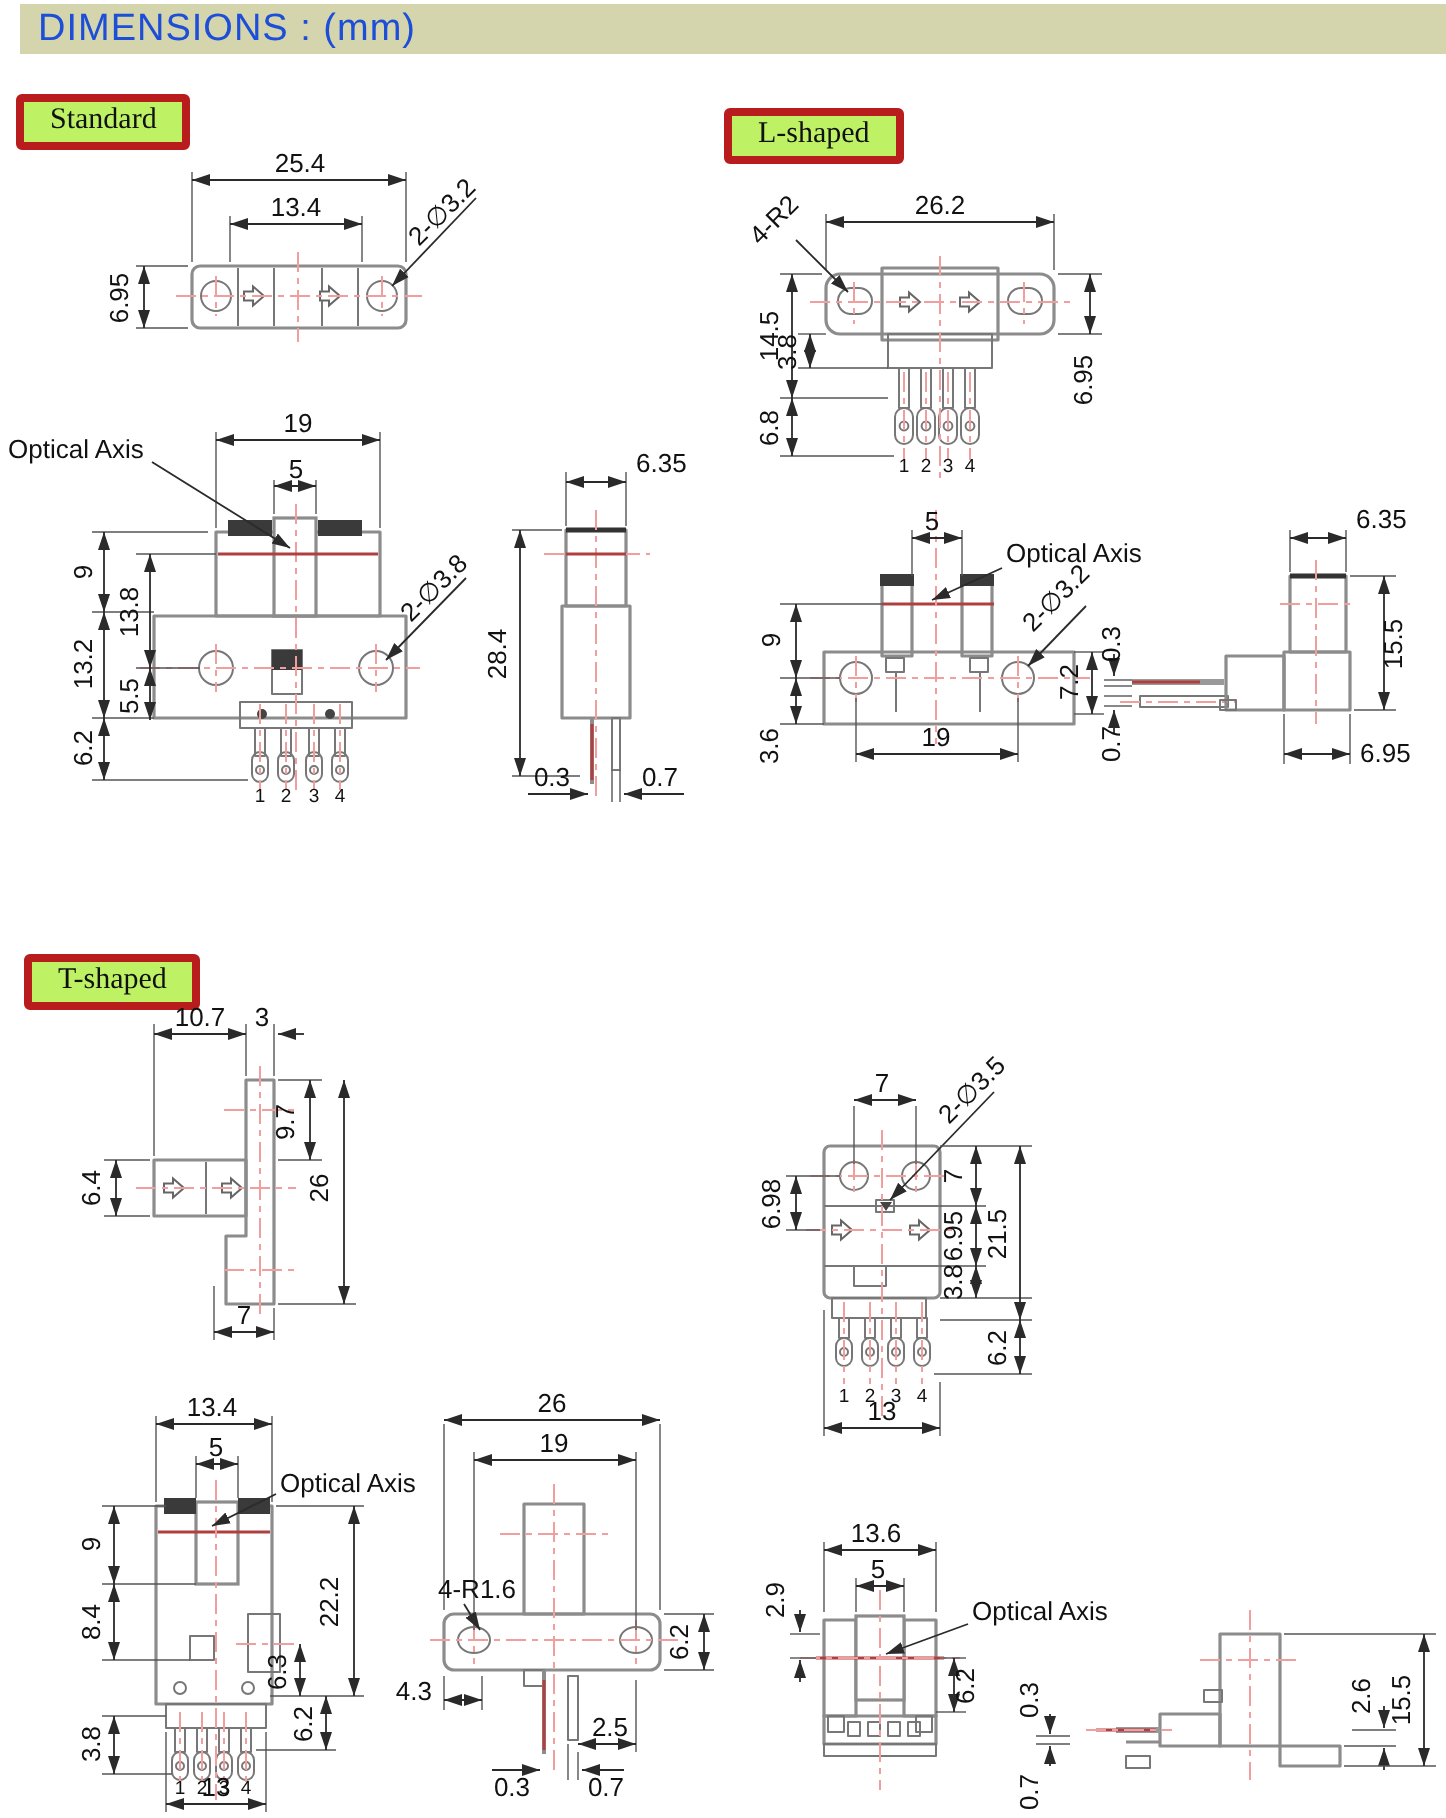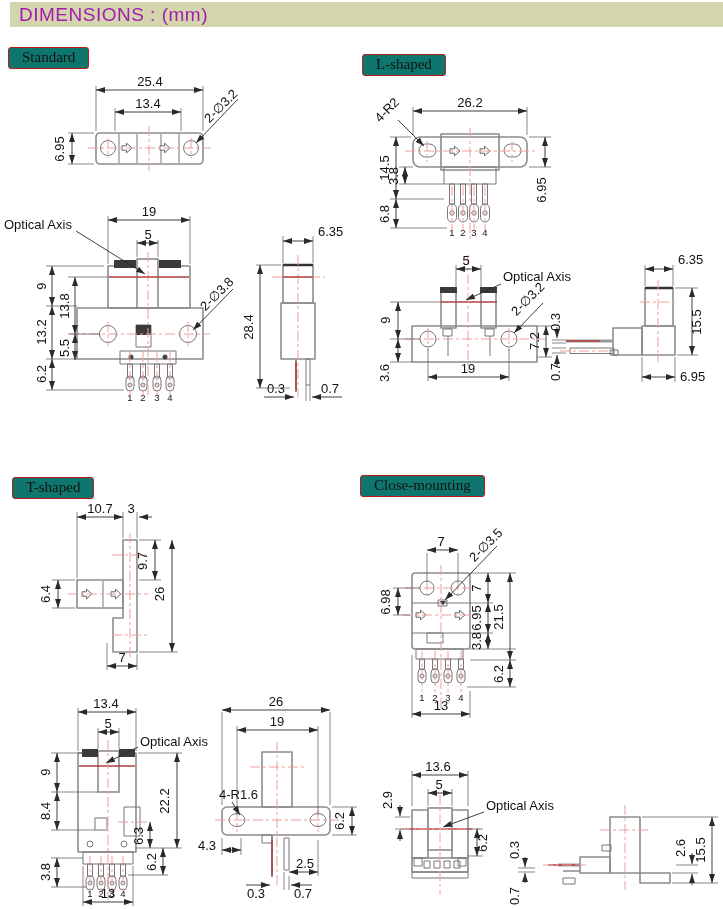--- a/index.html
+++ b/index.html
@@ -1,20 +1,20 @@
 <!DOCTYPE html>
 <html><head>
 <meta charset="utf-8">
 <style>
   html,body{margin:0;padding:0;background:#fff;}
   .page{position:relative;width:723px;height:909px;background:#fff;overflow:hidden;
         font-family:"Liberation Sans",sans-serif;}
   .header-bar{position:absolute;left:10px;top:2px;right:0;height:25px;background:#d5d5ad;
-        color:#a21caf;font-size:19px;line-height:25px;padding-left:9px;letter-spacing:.5px;}
-  .sec-label{position:absolute;background:#0f766e;border:1px solid #b91c1c;border-radius:3px;
+        color:#1d4ed8;font-size:19px;line-height:25px;padding-left:9px;letter-spacing:.5px;}
+  .sec-label{position:absolute;background:#bef264;border:4px solid #b91c1c;border-radius:3px;
         font-family:"Liberation Serif",serif;font-size:15px;color:#111;padding:1px 13px 2px 13px;}
   svg{position:absolute;left:0;top:0;}
   .o{fill:none;stroke:#8c8c8c;stroke-width:1.6;stroke-linejoin:round;}
   .o2{fill:none;stroke:#777;stroke-width:1;stroke-linejoin:round;}
   .dk{fill:#3a3a3a;stroke:none;}
   .d{stroke:#2a2a2a;stroke-width:0.9;fill:none;}
   .e{stroke:#555;stroke-width:0.7;fill:none;}
   .c{stroke:#f09e9e;stroke-width:1;fill:none;stroke-dasharray:10 3 3 3;}
   .ax{stroke:#b04040;stroke-width:1.5;fill:none;}
   .t{font:13px "Liberation Sans",sans-serif;fill:#111;}
@@ -24,21 +24,20 @@
 </style>
 </head>
 <body>
 
 <div class="page">
 
   <div class="header-bar">DIMENSIONS : (mm)</div>
   <div class="sec-label" style="left:8px;top:47px">Standard</div>
   <div class="sec-label" style="left:362px;top:54px">L-shaped</div>
   <div class="sec-label" style="left:12px;top:477px">T-shaped</div>
-  <div class="sec-label" style="left:360px;top:475px">Close-mounting</div>
 
   <svg width="723" height="909" viewBox="0 0 723 909">
     <defs>
       <marker id="ar" viewBox="0 0 9 7" markerWidth="9" markerHeight="7" refX="9" refY="3.5" orient="auto-start-reverse" markerUnits="userSpaceOnUse">
         <path d="M0,0.5 L9,3.5 L0,6.5 z" fill="#2a2a2a"></path>
       </marker>
       <path id="oarr" d="M0,-2.2 L4.5,-2.2 L4.5,-4.8 L10,0 L4.5,4.8 L4.5,2.2 L0,2.2 Z" fill="#fff" stroke="#666" stroke-width="1"></path>
     </defs>
 
     <g>

